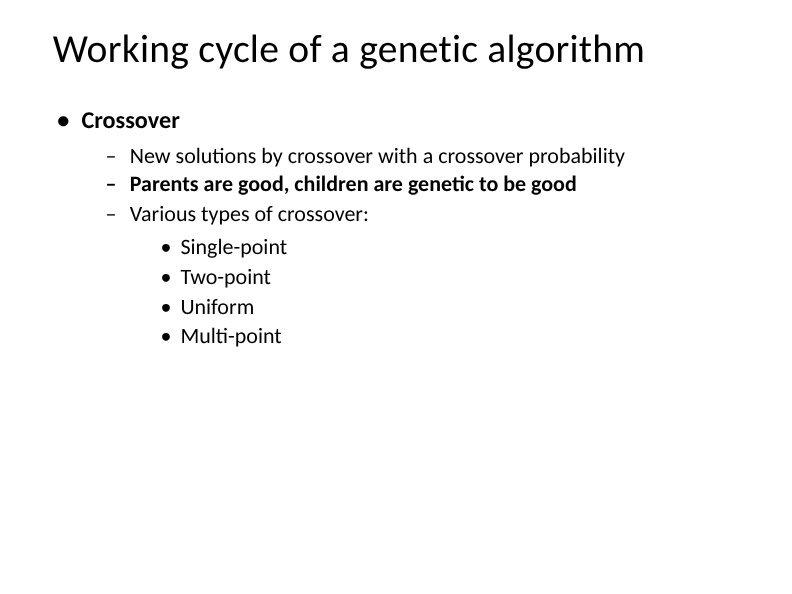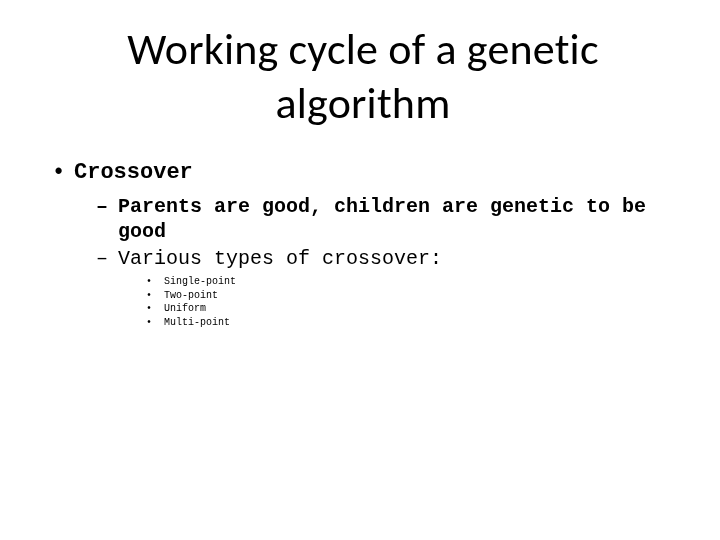--- a/index.html
+++ b/index.html
@@ -10,31 +10,29 @@
       background: #fff;
       color: #000;
       width: 720px;
       height: 540px;
       overflow: hidden;
     }
     .slide {
       padding: 12px 42px 0 42px;
     }
     .title {
-      font-size: 44px;
+      font-size: 36px;
       font-weight: 400;
       margin: 10px 0 28px 6px;
       letter-spacing: 0.2px;
-      text-align: center;
     }
     ul.lvl1 {
       list-style: none;
       margin: 0;
       padding: 0 0 0 10px;
-      font-family: Liberation Mono, monospace;
     }
     ul.lvl1 > li {
       position: relative;
       padding-left: 22px;
       font-size: 22px;
       font-weight: 700;
       line-height: 1.35;
       margin-bottom: 4px;
     }
     ul.lvl1 > li::before {
@@ -67,21 +65,21 @@
       font-weight: 700;
     }
     ul.lvl3 {
       list-style: none;
       margin: 4px 0 0 0;
       padding: 0 0 0 28px;
     }
     ul.lvl3 > li {
       position: relative;
       padding-left: 18px;
-      font-size: 10px;
+      font-size: 20px;
       font-weight: 400;
       line-height: 1.35;
       margin-bottom: 0;
     }
     ul.lvl3 > li::before {
       content: "•";
       position: absolute;
       left: 0;
       top: 0;
     }
@@ -90,20 +88,21 @@
 <body>
 
 <div class="slide">
   <div class="title">Working cycle of a genetic algorithm</div>
 
   <ul class="lvl1">
     <li>
       <span>Crossover</span>
 
       <ul class="lvl2">
+        <li><span>New solutions by crossover with a crossover probability</span></li>
         <li class="bold"><span>Parents are good, children are genetic to be good</span></li>
         <li><span>Various types of crossover:</span>
           <ul class="lvl3">
             <li><span>Single-point</span></li>
             <li><span>Two-point</span></li>
             <li><span>Uniform</span></li>
             <li><span>Multi-point</span></li>
           </ul>
         </li>
       </ul>

